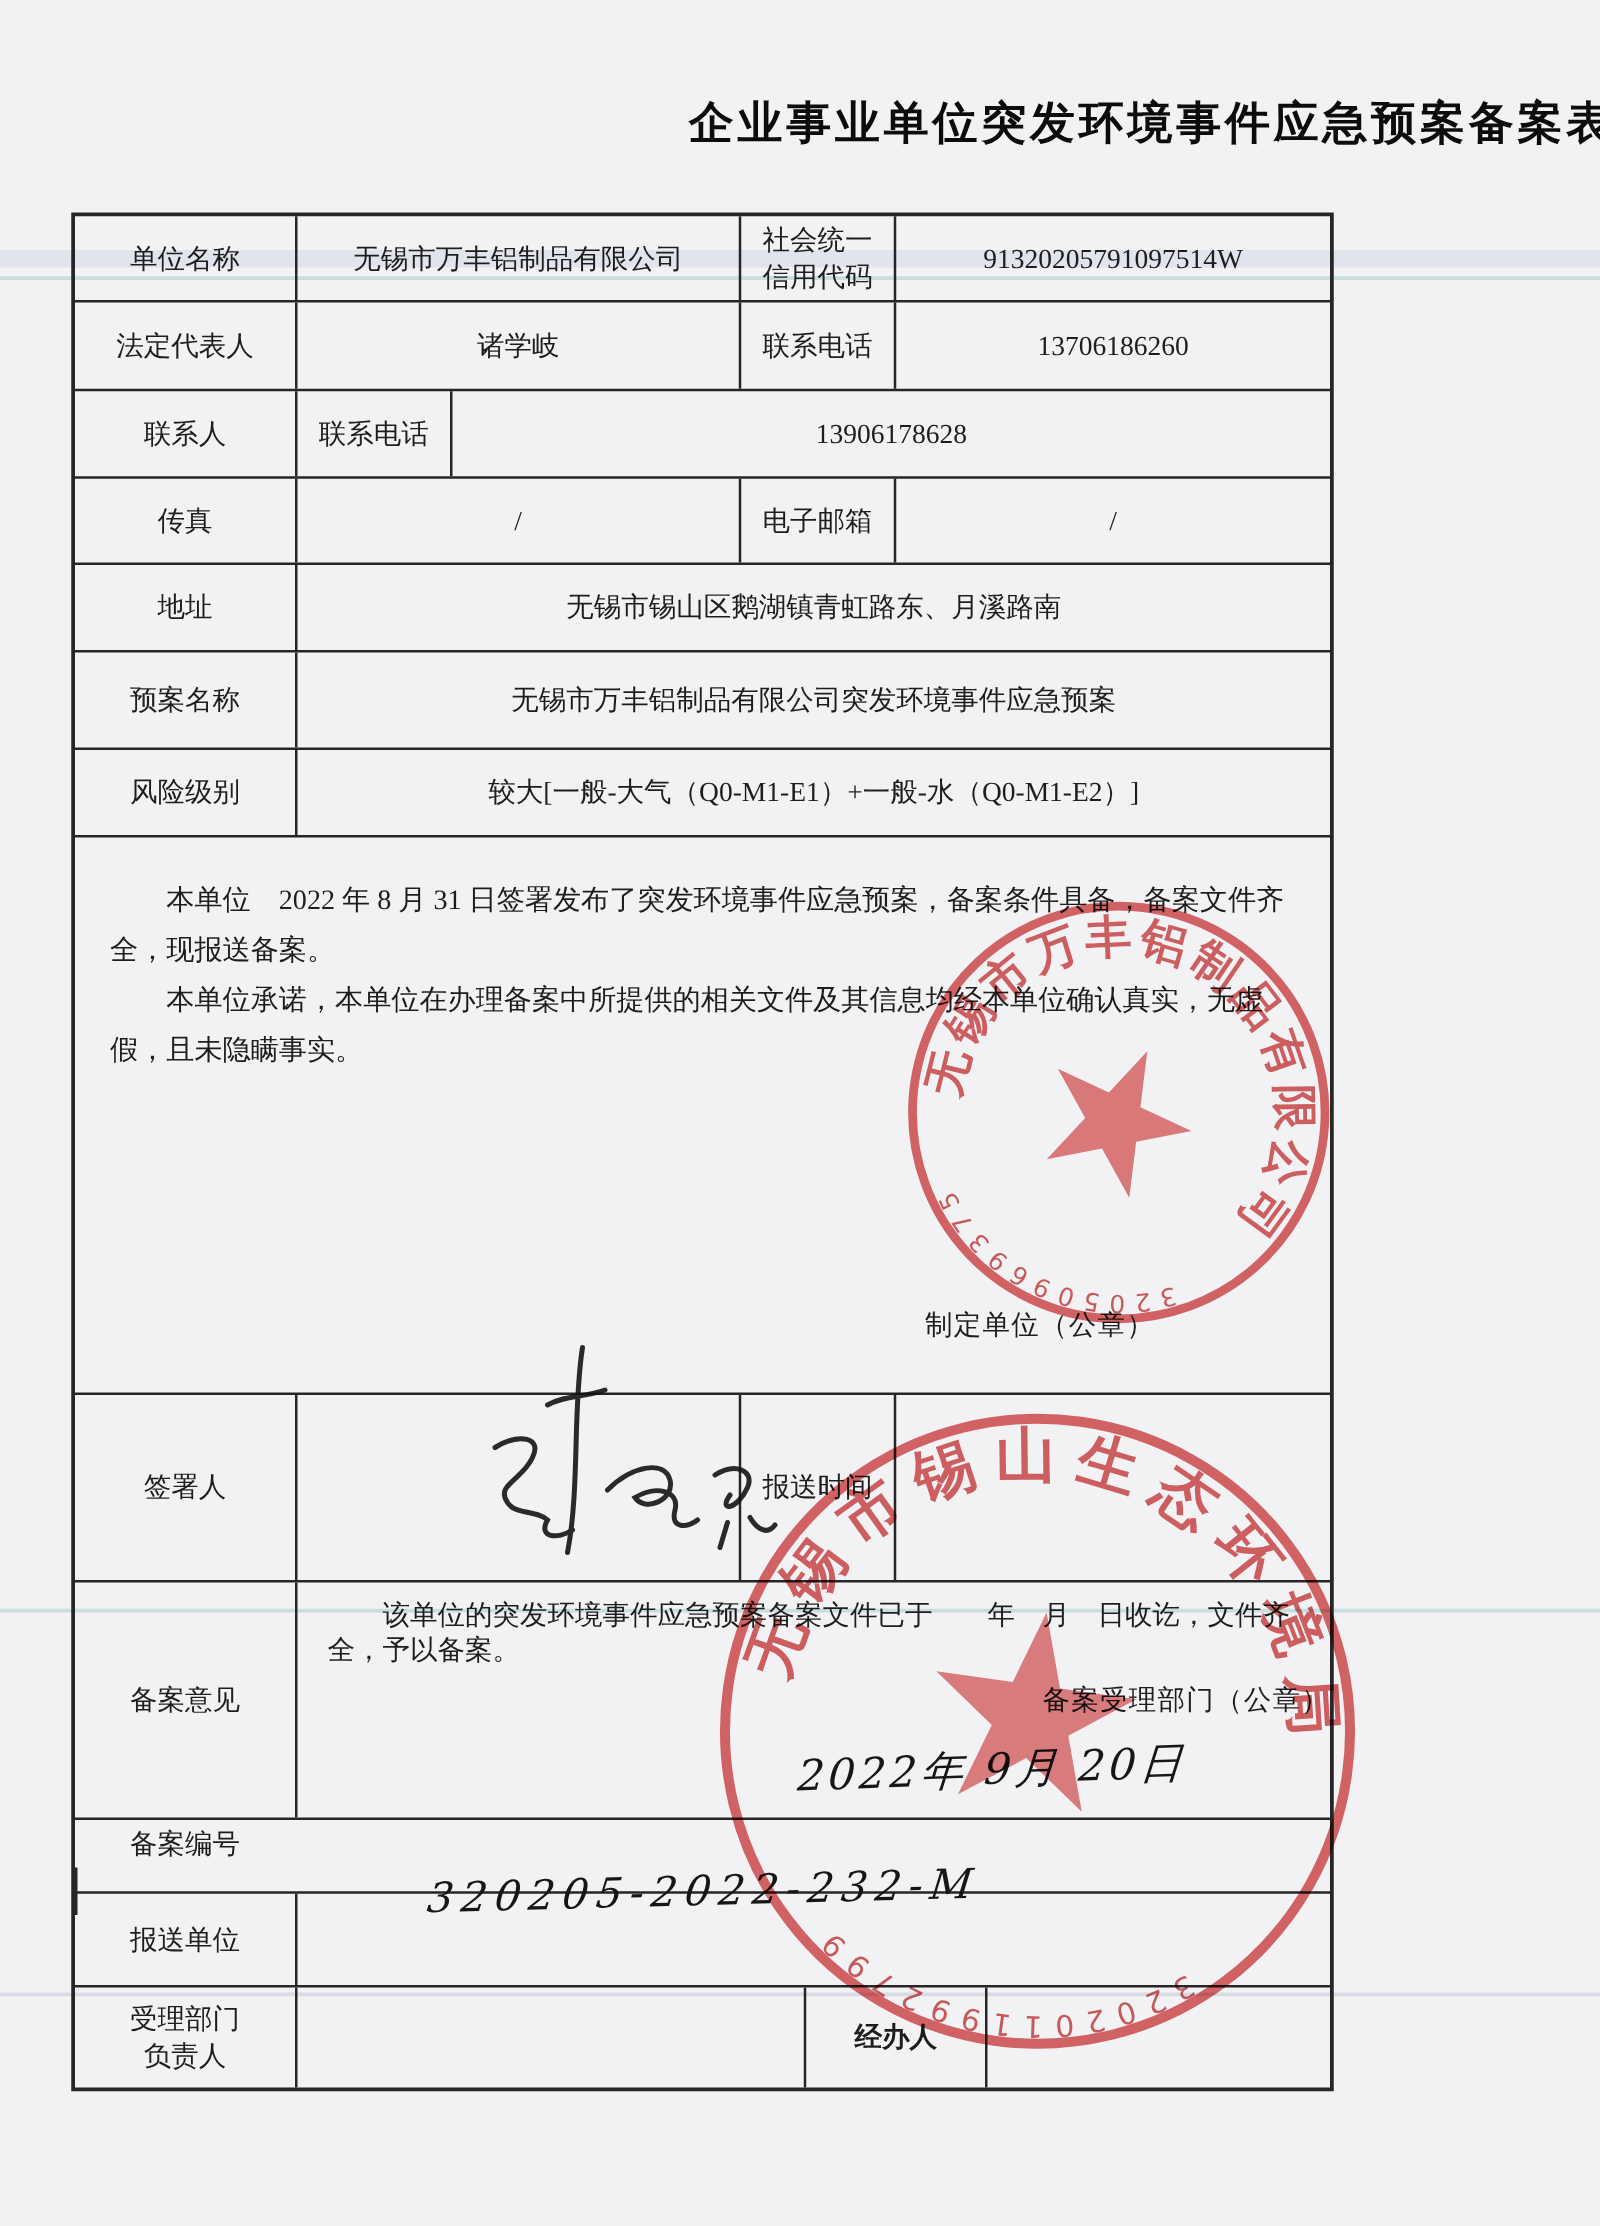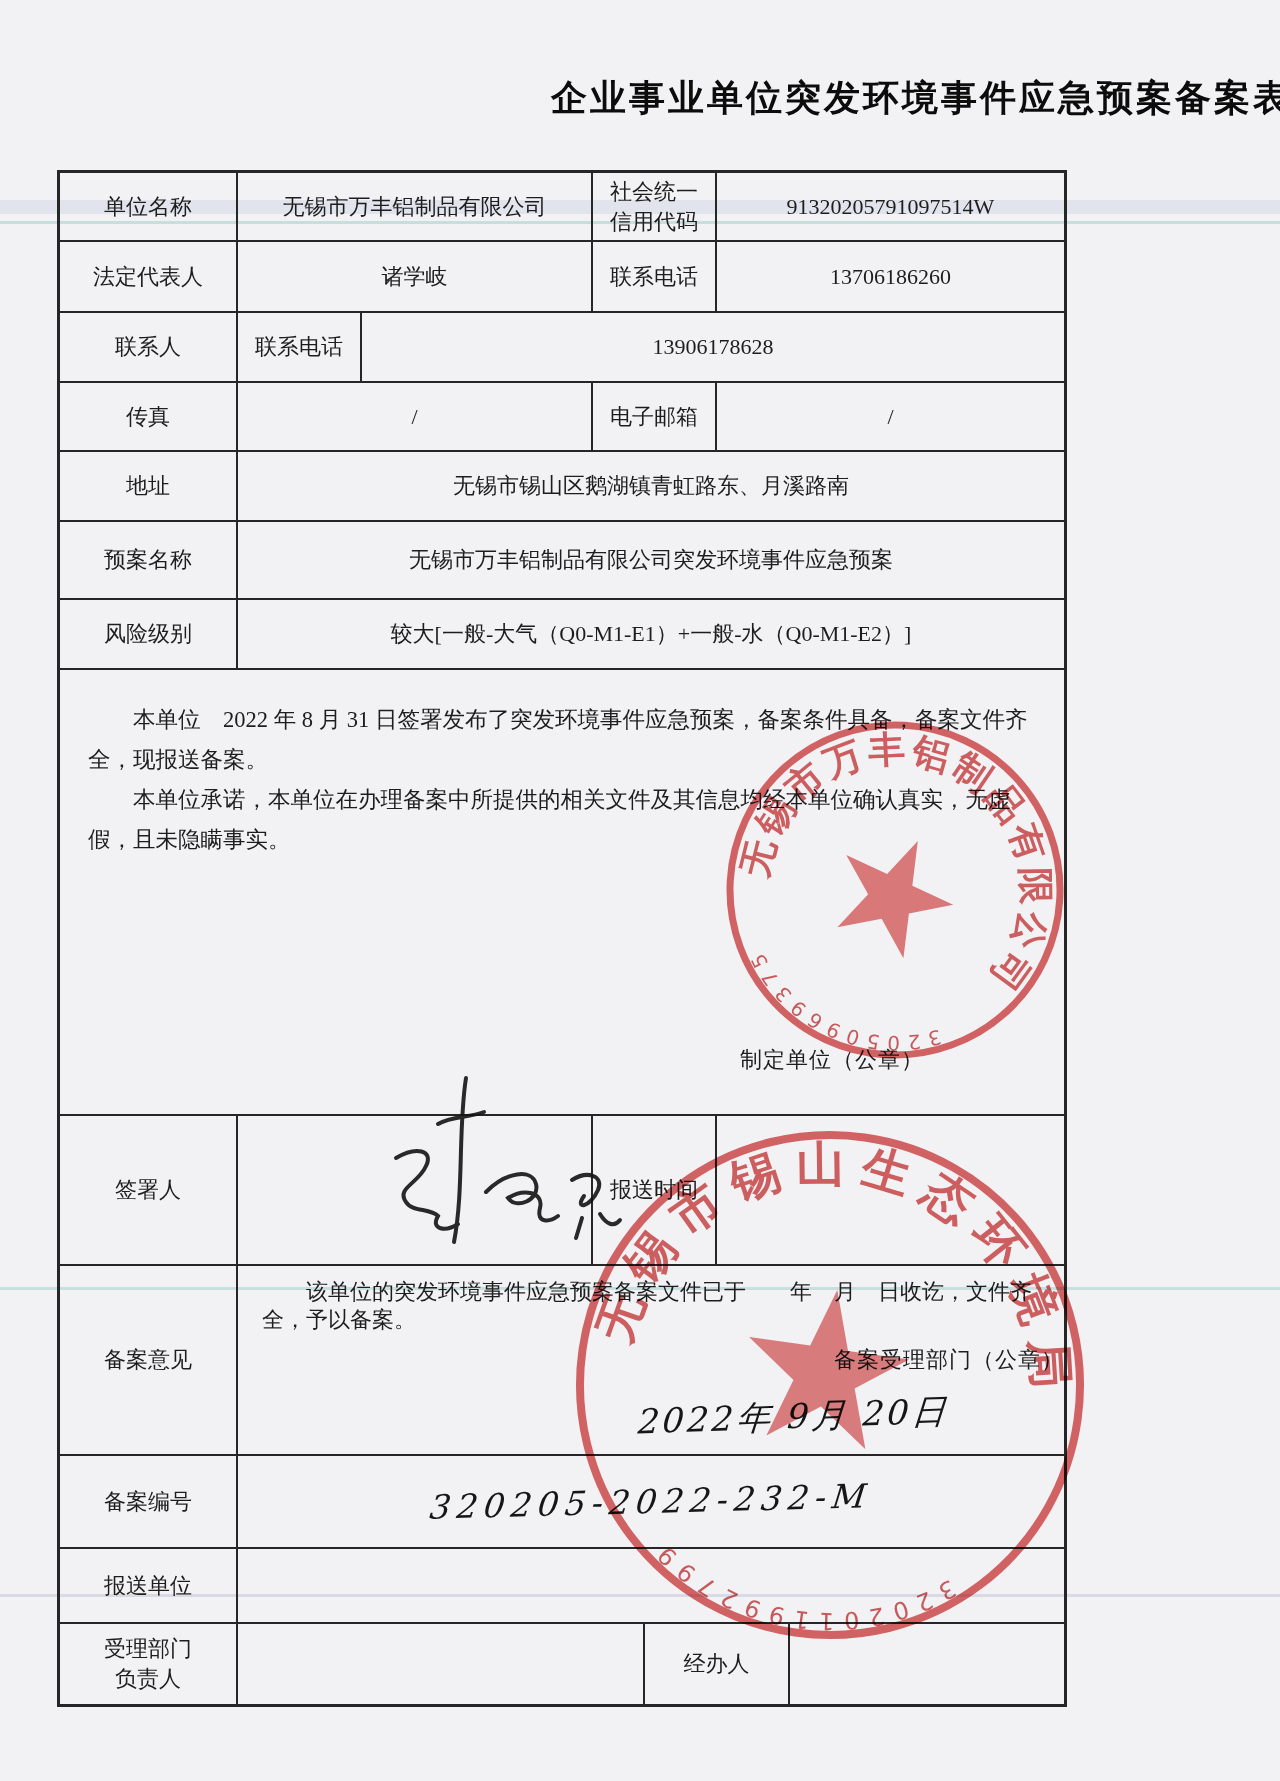--- a/index.html
+++ b/index.html
@@ -43,21 +43,21 @@
     position:relative;
     padding:4px 6px;
   }
   .cell:first-child{border-left:none;}
   .c1{width:176px;flex:0 0 auto;}
   .c2{width:355px;flex:0 0 auto;}
   .c3{width:124px;flex:0 0 auto;}
   .c4{flex:1 1 auto;}
   .cL1{width:176px;flex:0 0 auto;}
   .cL2{width:407px;flex:0 0 auto;}
-  .cL3{width:145px;flex:0 0 auto;}
+  .cL3{width:145px;flex:0 0 auto;font-weight:bold;}
   .cL4{flex:1 1 auto;}
   .w4{width:96px;display:inline-block;}
 
   .statement-cell{
     display:block;text-align:left;
     padding:30px 26px 0 28px;
     font-size:22.5px;line-height:40px;
   }
   .statement-cell p{margin:0;text-indent:2em;}
   .seal-caption{
@@ -165,21 +165,21 @@
 
     <div class="row" style="height:190px;">
       <div class="cell c1">备案意见</div>
       <div class="cell c4 opinion-cell">
         <p class="op-text">该单位的突发环境事件应急预案备案文件已于　　年　月　日收讫，文件齐全，予以备案。</p>
         <span class="dept-caption">备案受理部门（公章）</span>
         <span class="hand hand-date">2022年 9月 20日</span>
       </div>
     </div>
 
-    <div class="row" style="height:93px;">
+    <div class="row" style="height:59px;flex-direction:column;">
       <div class="cell c1">备案编号</div>
       <div class="cell c4">
           <span class="hand hand-number">320205-2022-232-M</span>
         </div>
     </div>
 
     <div class="row" style="height:75px;">
       <div class="cell c1">报送单位</div>
       <div class="cell c4"></div>
     </div>

